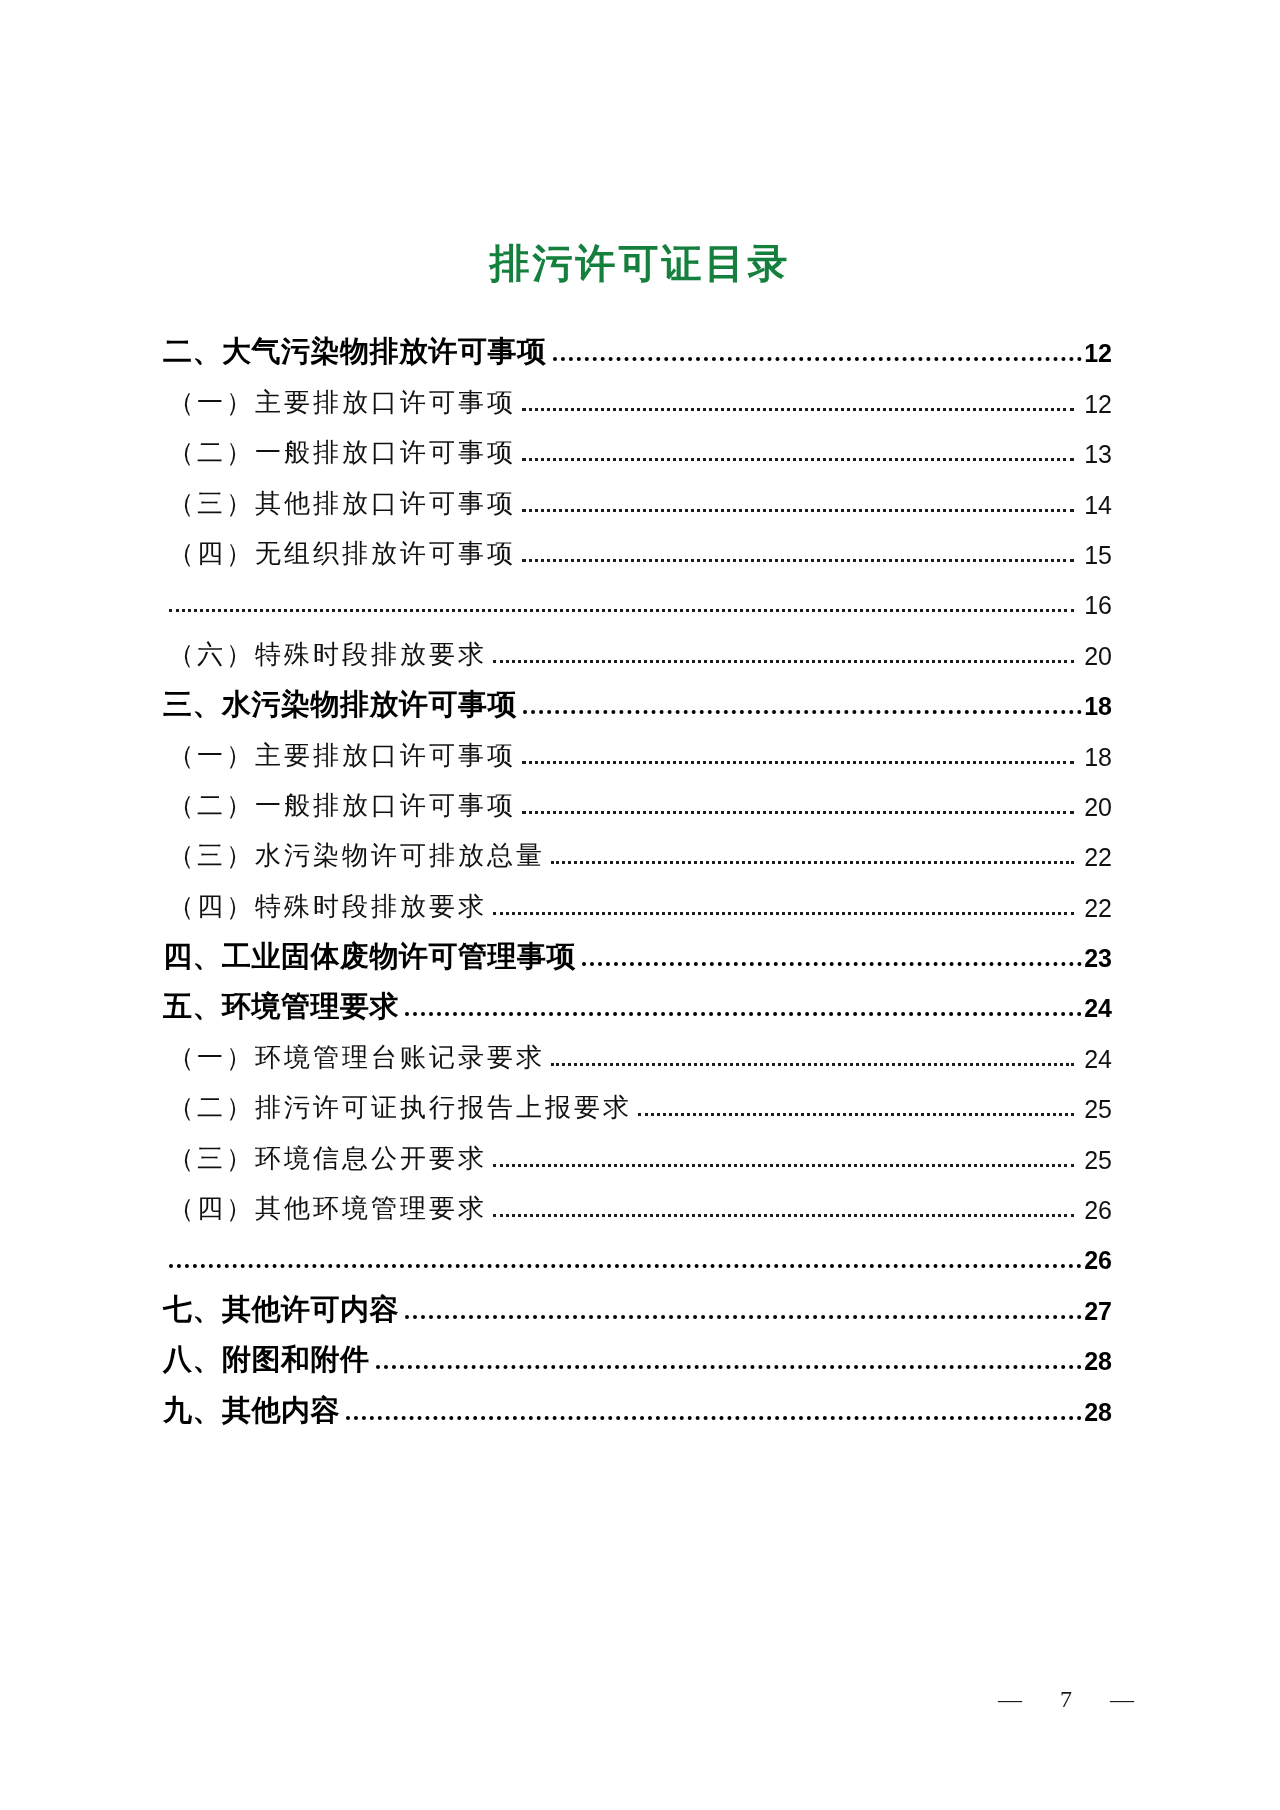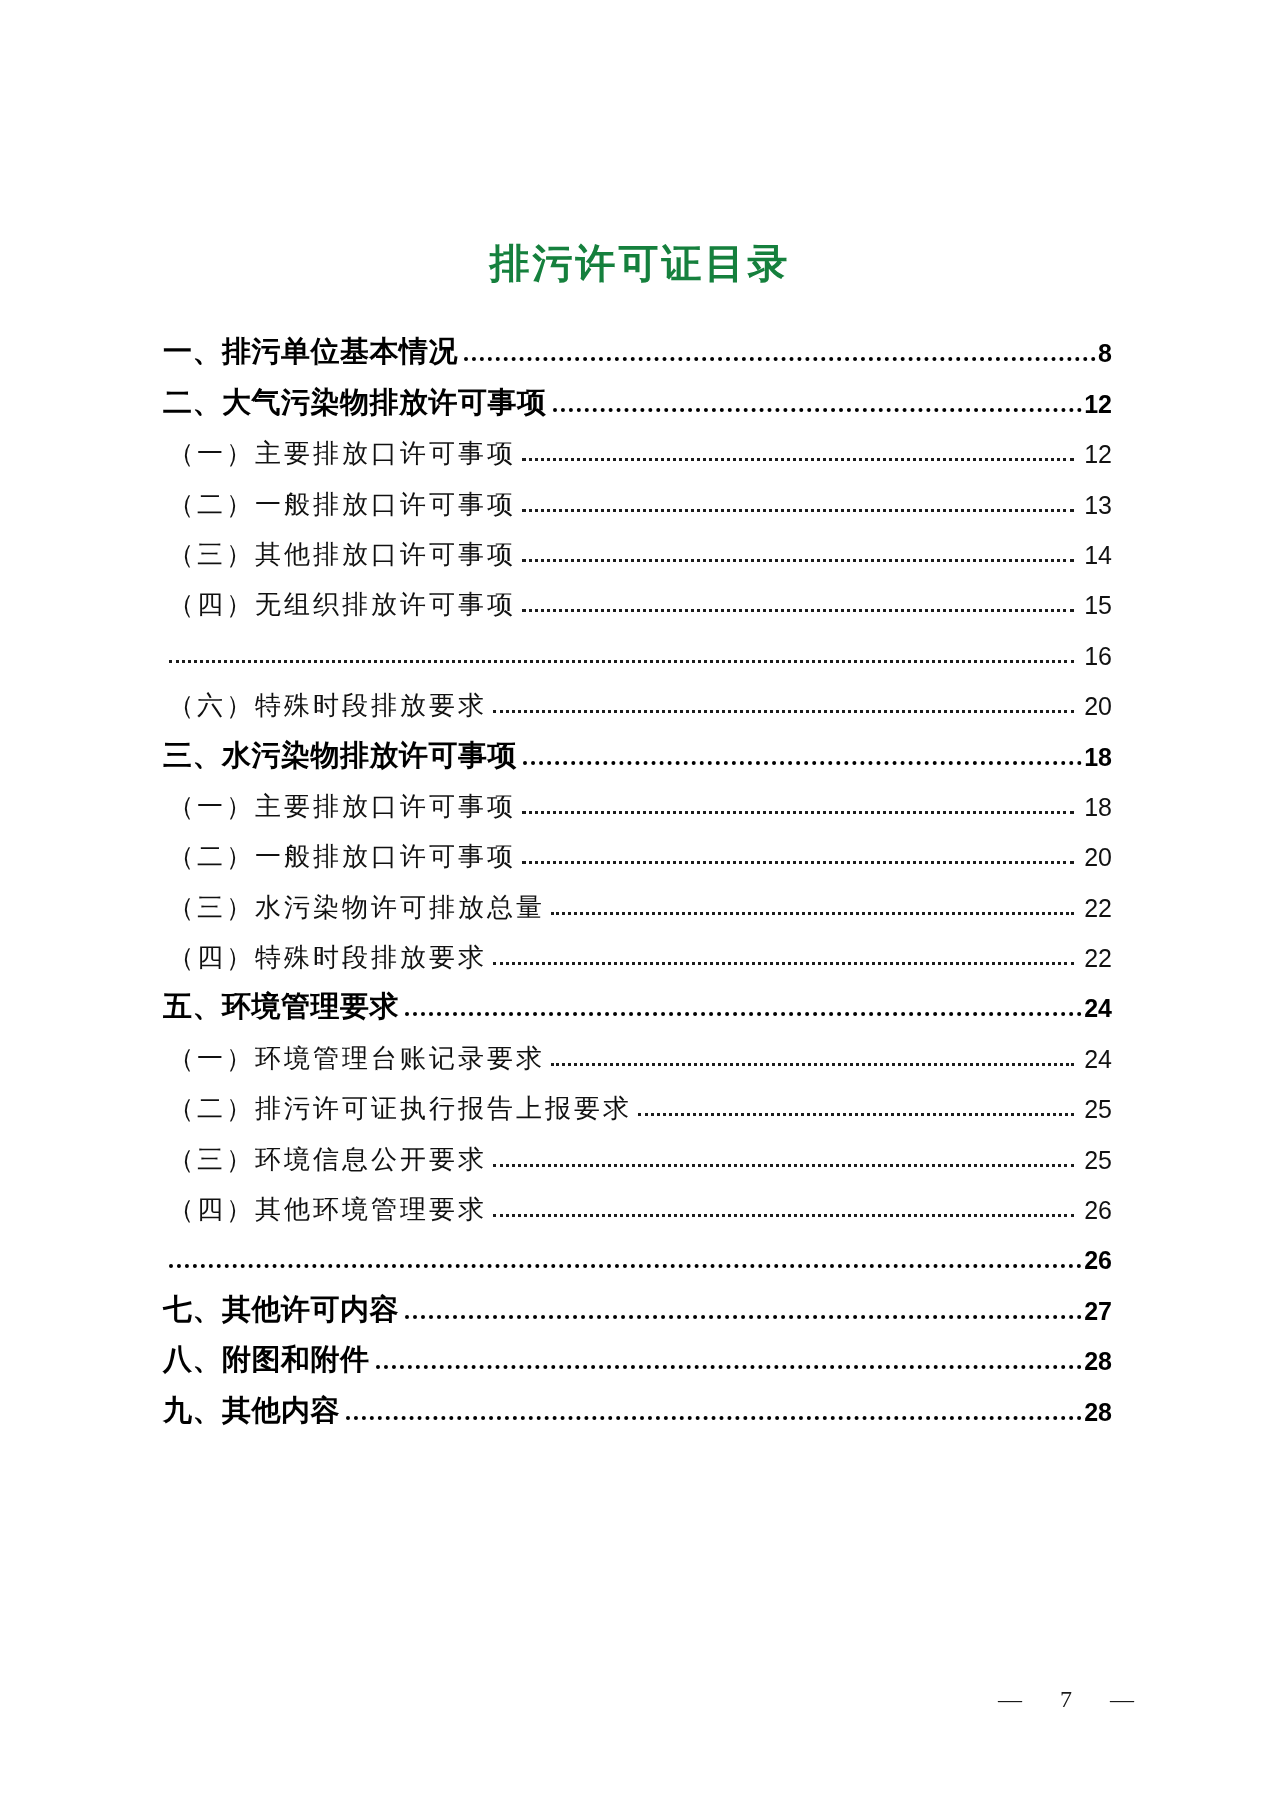--- a/index.html
+++ b/index.html
@@ -43,21 +43,21 @@
     white-space: nowrap;
     line-height: 1;
   }
   .toc-row.chapter .toc-label {
     font-family: "Liberation Sans", sans-serif;
     font-weight: 700;
     font-size: 29px;
     letter-spacing: 0.5px;
   }
   .toc-row.section .toc-label {
-    font-family: Liberation Serif, serif;
+    font-family: Liberation Mono, monospace;
     font-weight: 400;
     font-size: 26px;
     letter-spacing: 3px;
     color: #111111;
     padding-left: 5px;
   }
   .toc-leader {
     flex: 1 1 auto;
     margin: 0 2px 6px 6px;
   }
@@ -100,25 +100,20 @@
     font-size: 24px;
   }
 </style>
 </head>
 <body>
 
 <h1 class="doc-title">排污许可证目录</h1>
 
 <div class="toc">
     <div class="toc-row chapter">
-    <span class="toc-label">一、排污单位基本情况</span>
-    <span class="toc-leader"></span>
-    <span class="toc-page">8</span>
-  </div>
-    <div class="toc-row chapter">
     <span class="toc-label">二、大气污染物排放许可事项</span>
     <span class="toc-leader"></span>
     <span class="toc-page">12</span>
   </div>
     <div class="toc-row section">
     <span class="toc-label">（一）主要排放口许可事项</span>
     <span class="toc-leader"></span>
     <span class="toc-page">12</span>
   </div>
     <div class="toc-row section">
@@ -162,20 +157,25 @@
   </div>
     <div class="toc-row section">
     <span class="toc-label">（三）水污染物许可排放总量</span>
     <span class="toc-leader"></span>
     <span class="toc-page">22</span>
   </div>
     <div class="toc-row section">
     <span class="toc-label">（四）特殊时段排放要求</span>
     <span class="toc-leader"></span>
     <span class="toc-page">22</span>
+  </div>
+    <div class="toc-row chapter">
+    <span class="toc-label">四、工业固体废物许可管理事项</span>
+    <span class="toc-leader"></span>
+    <span class="toc-page">23</span>
   </div>
     <div class="toc-row chapter">
     <span class="toc-label">五、环境管理要求</span>
     <span class="toc-leader"></span>
     <span class="toc-page">24</span>
   </div>
     <div class="toc-row section">
     <span class="toc-label">（一）环境管理台账记录要求</span>
     <span class="toc-leader"></span>
     <span class="toc-page">24</span>

